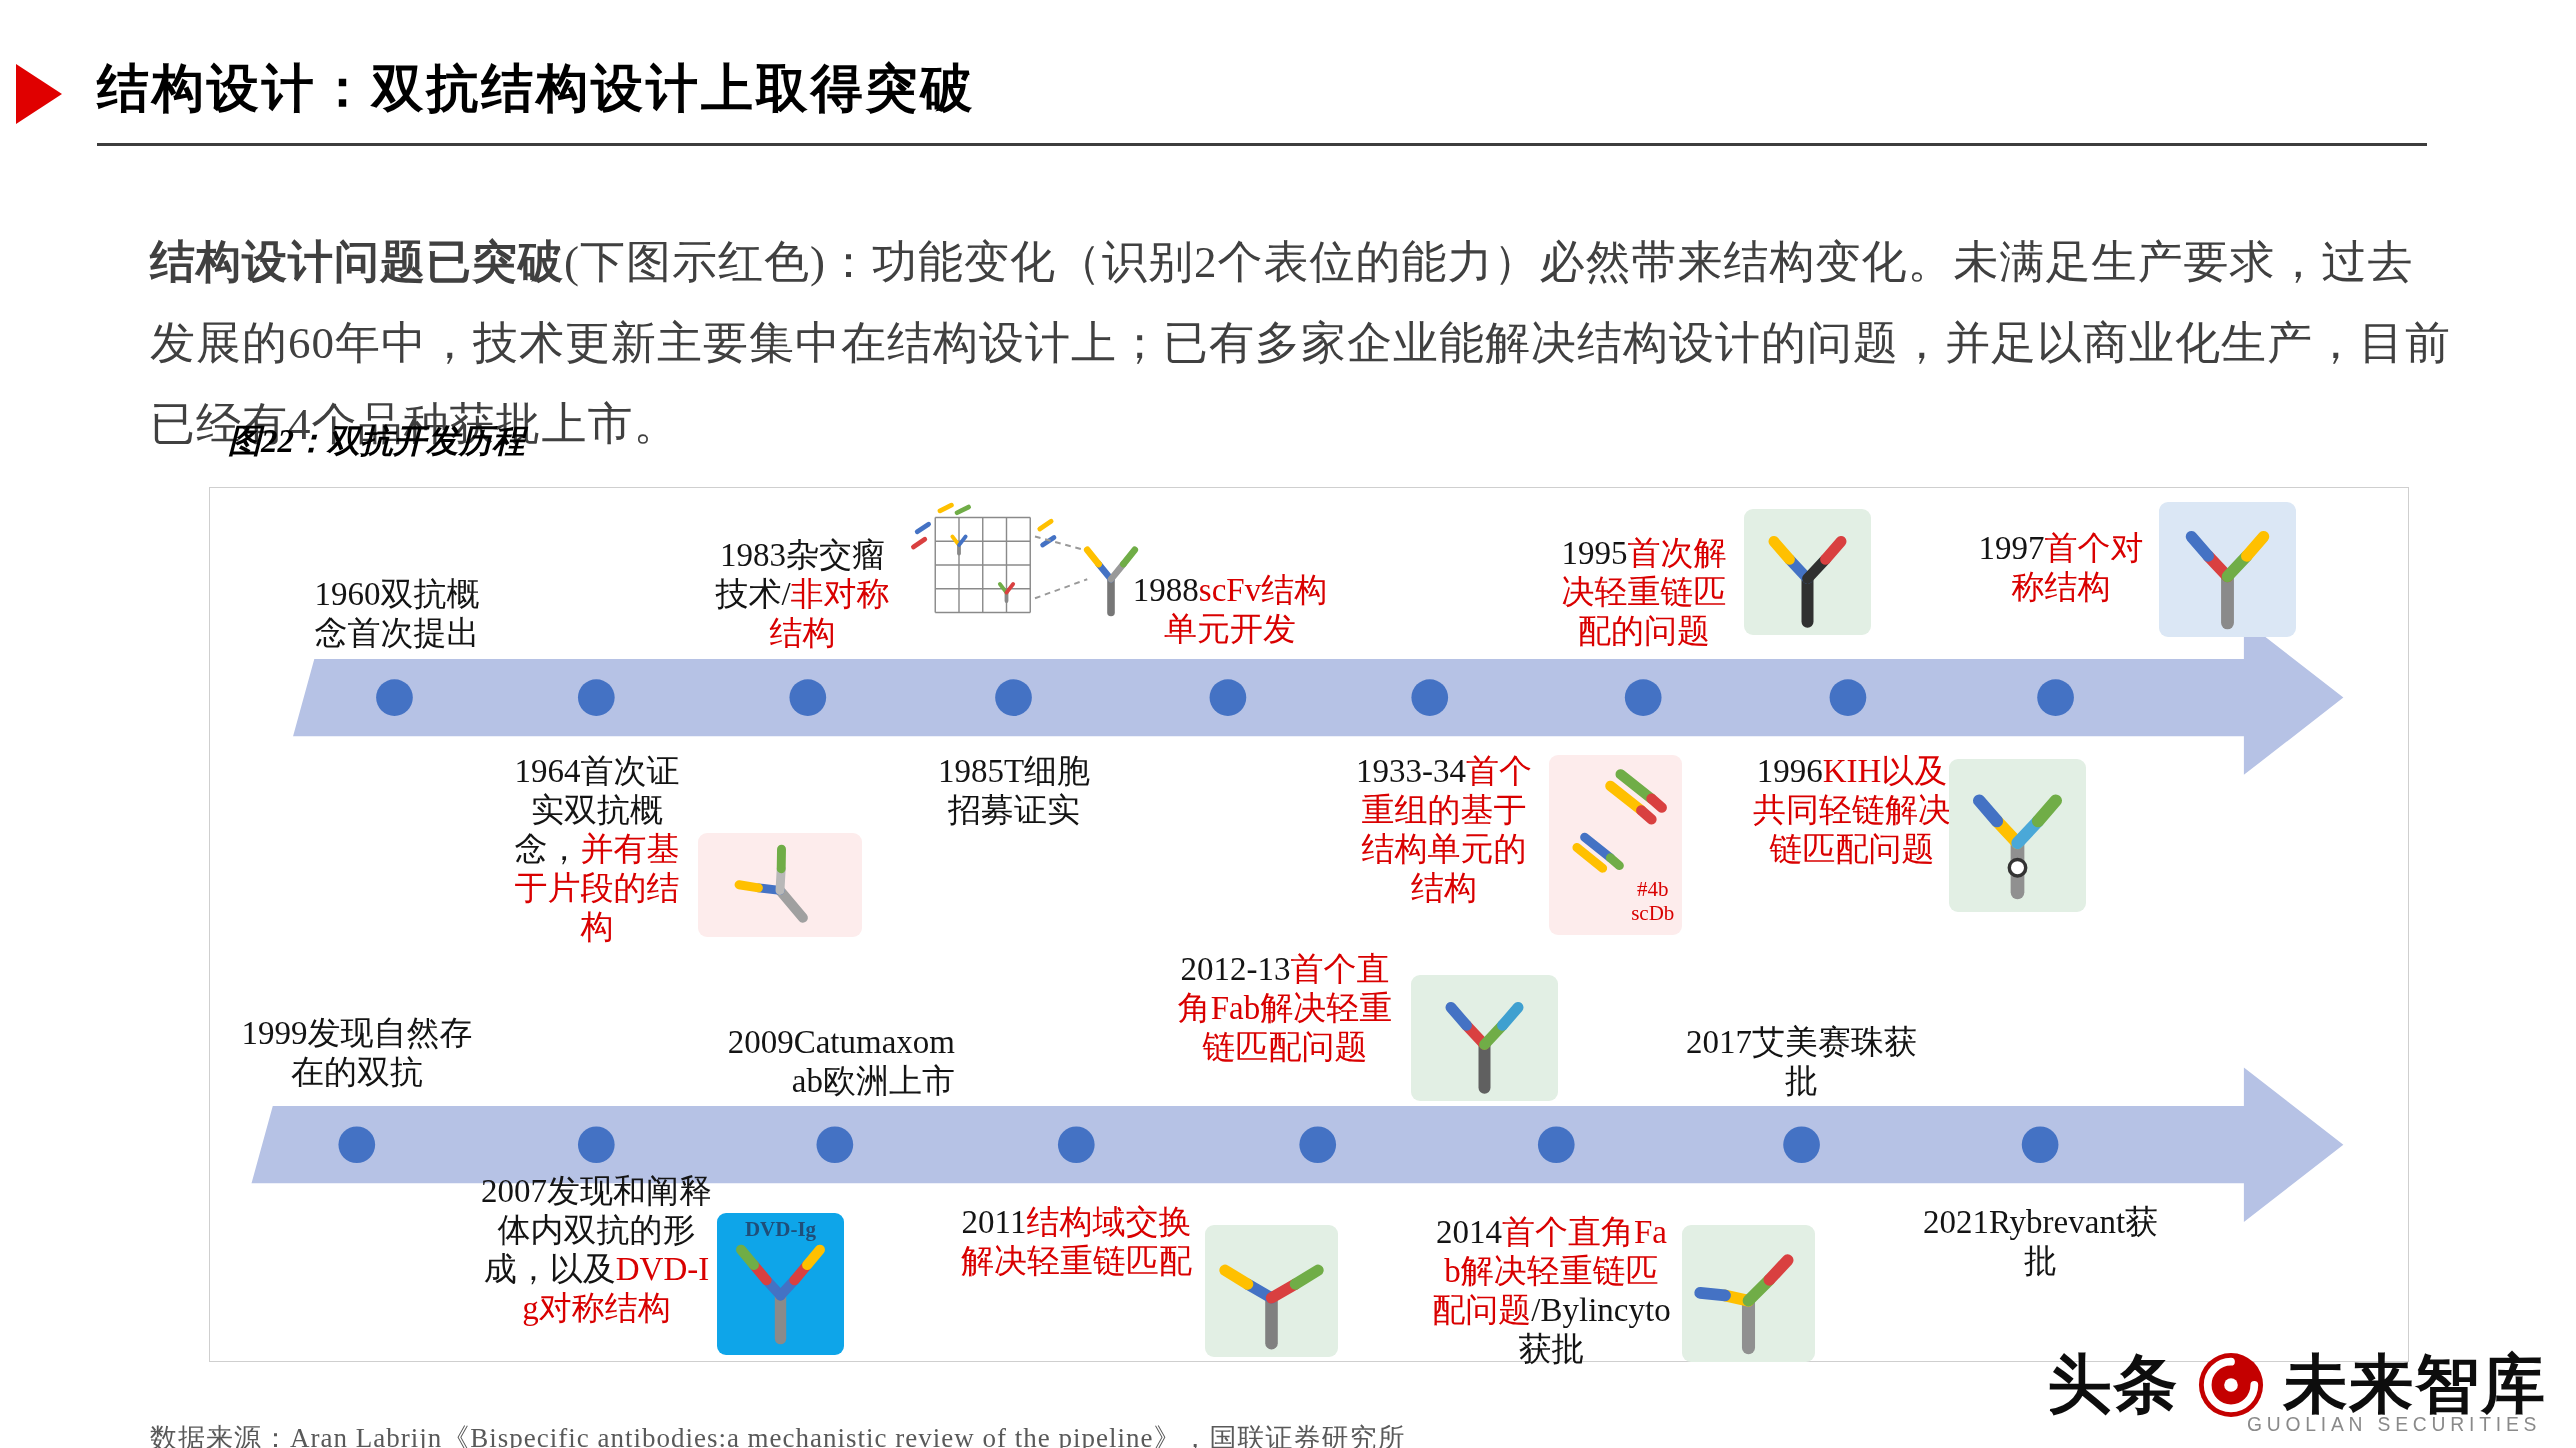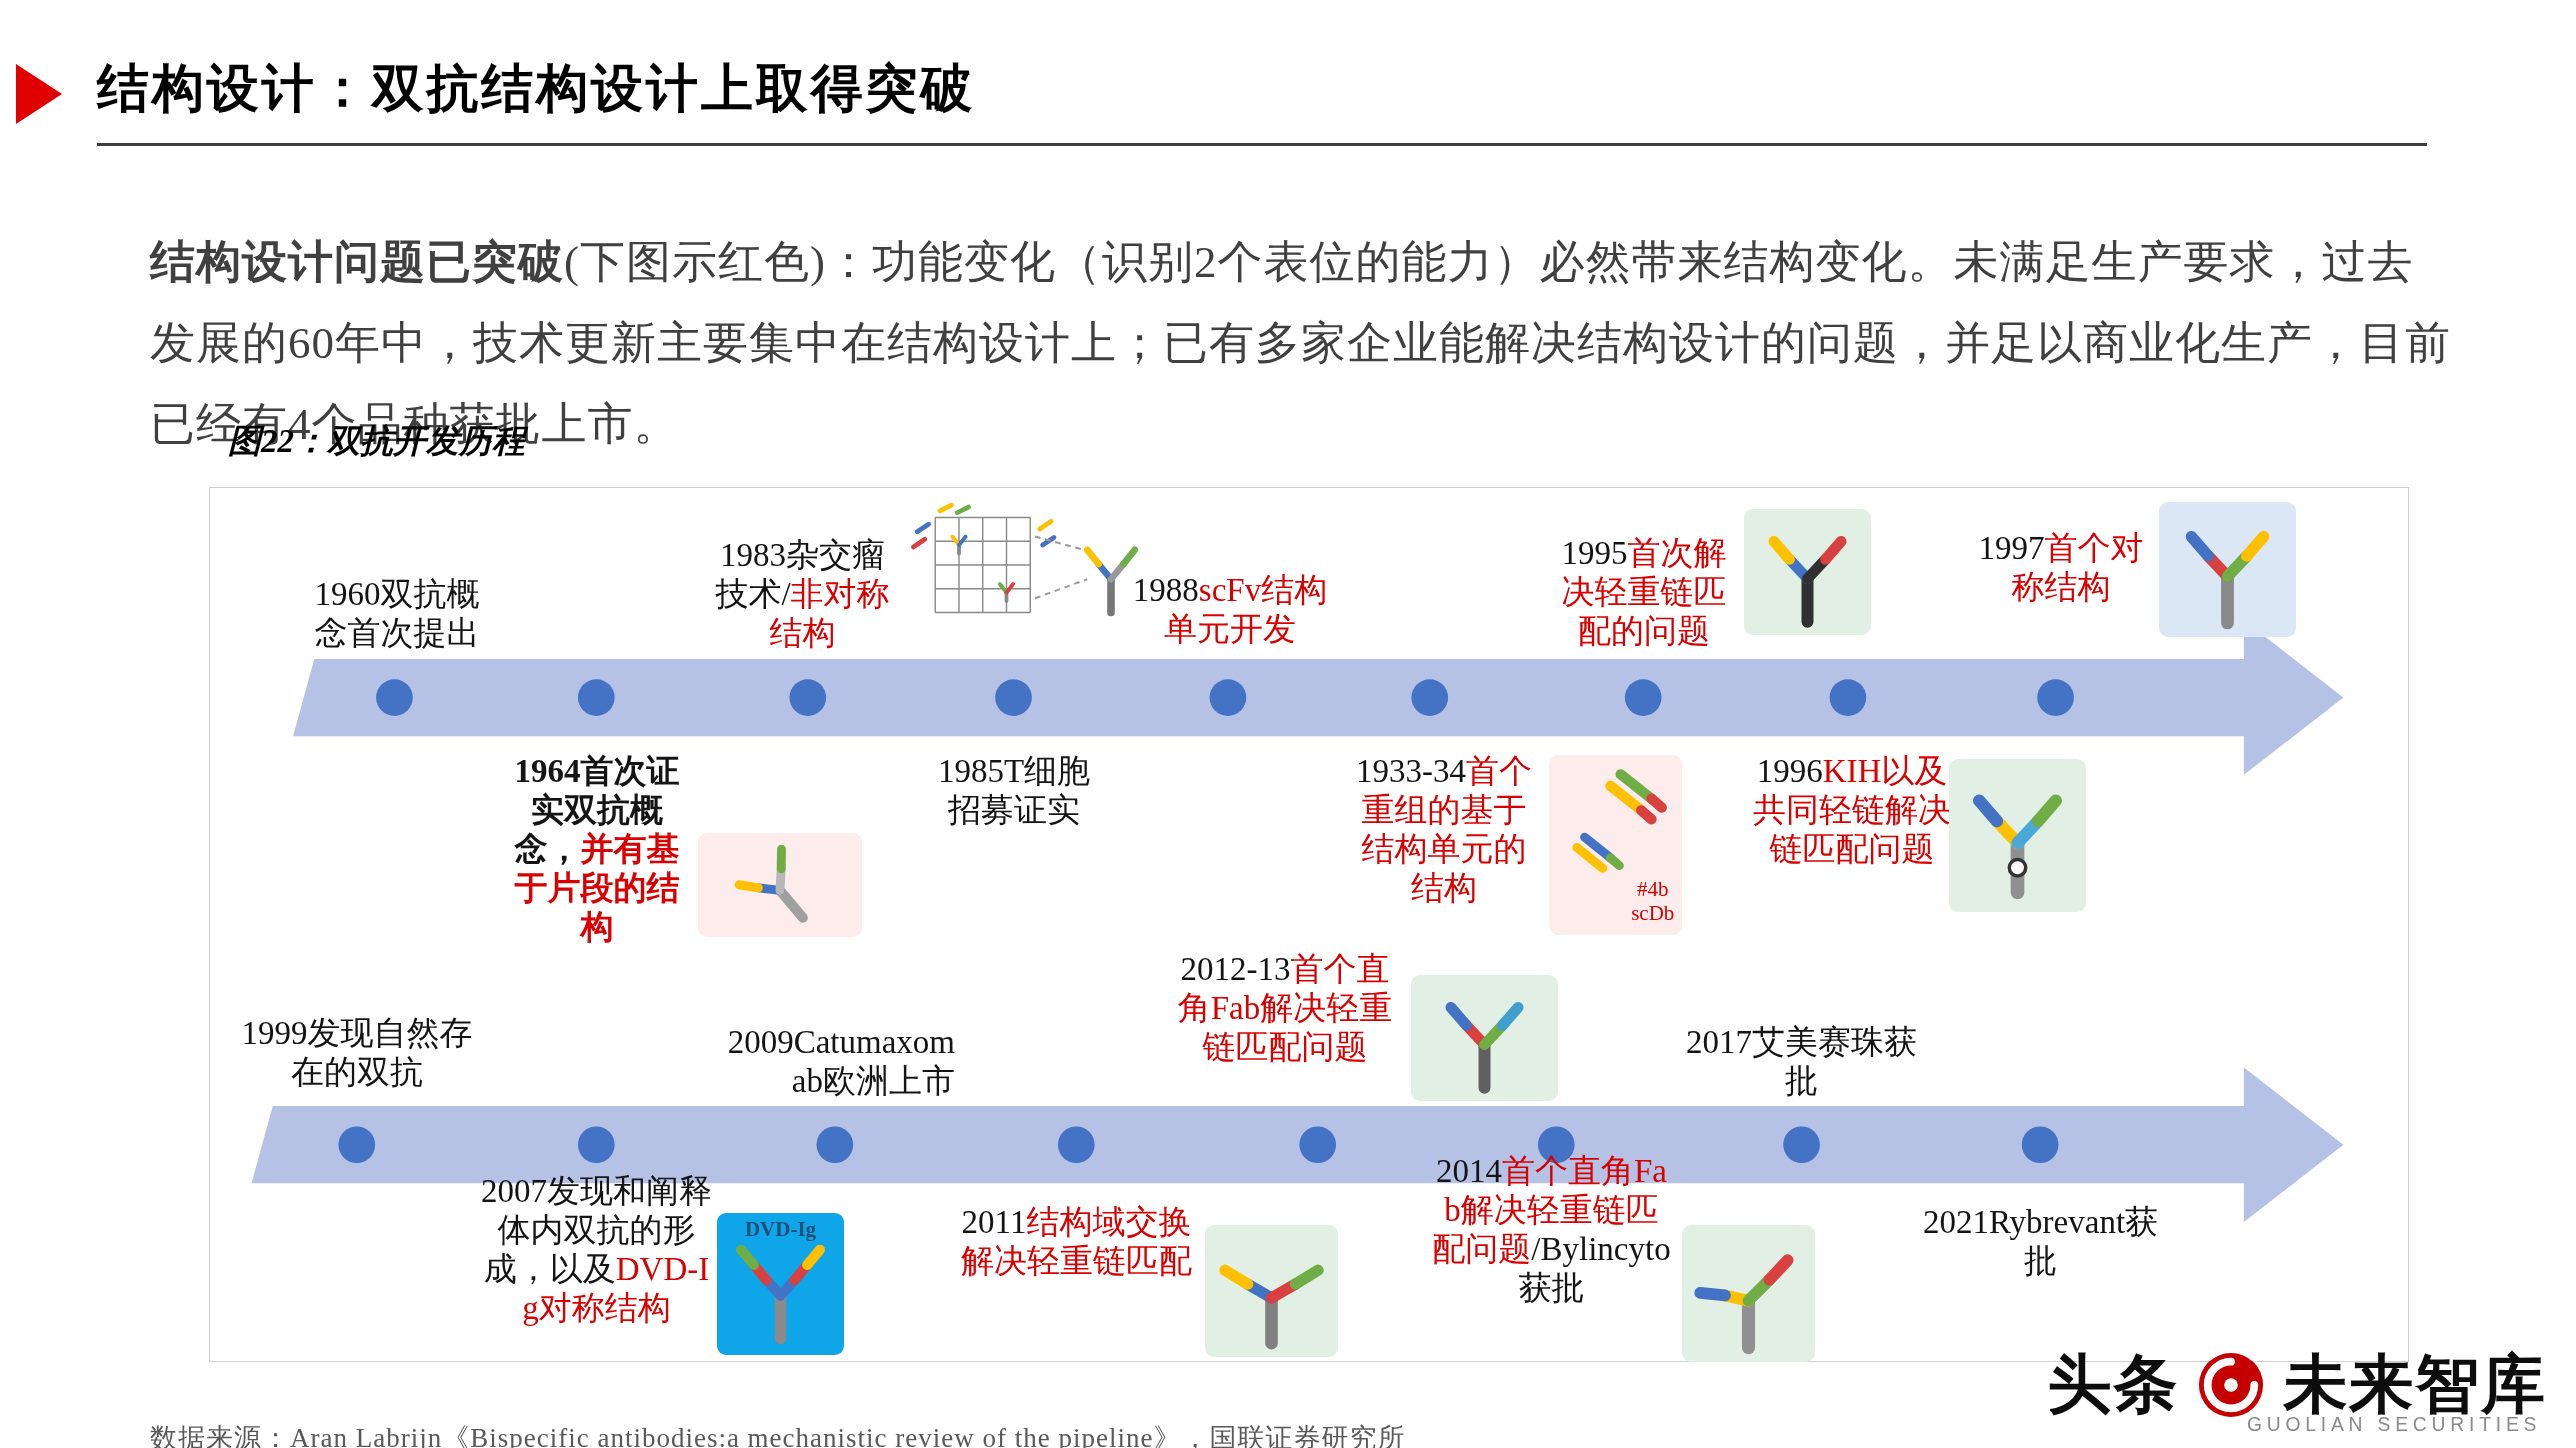--- a/index.html
+++ b/index.html
@@ -78,34 +78,34 @@
       <circle cx="152" cy="680" r="19" fill="#4472c4"></circle>
       <circle cx="400" cy="680" r="19" fill="#4472c4"></circle>
       <circle cx="647" cy="680" r="19" fill="#4472c4"></circle>
       <circle cx="897" cy="680" r="19" fill="#4472c4"></circle>
       <circle cx="1147" cy="680" r="19" fill="#4472c4"></circle>
       <circle cx="1394" cy="680" r="19" fill="#4472c4"></circle>
       <circle cx="1648" cy="680" r="19" fill="#4472c4"></circle>
       <circle cx="1895" cy="680" r="19" fill="#4472c4"></circle>
     </svg>
     <div class="ms" style="left: 95px; top: 87px; width: 184px;"><span>1960双抗概念首次提出</span></div>
-    <div class="ms" style="left: 295px; top: 264px; width: 184px; font-weight: bold;"><span>1964首次证实双抗概念，</span><span class="rd" style="color: rgb(217, 0, 0);">并有基于片段的结构</span></div>
+    <div class="ms" style="left: 295px; top: 264px; width: 184px;"><span>1964首次证实双抗概念，</span><span class="rd" style="color: rgb(217, 0, 0);">并有基于片段的结构</span></div>
     <div class="ms" style="left: 498px; top: 48px; width: 189px;"><span>1983杂交瘤技术/</span><span class="rd" style="color: rgb(217, 0, 0);">非对称结构</span></div>
     <div class="ms" style="left: 712px; top: 264px; width: 184px;"><span>1985T细胞招募证实</span></div>
     <div class="ms" style="left: 921px; top: 83px; width: 198px;"><span>1988</span><span class="rd" style="color: rgb(217, 0, 0);">scFv结构单元开发</span></div>
     <div class="ms" style="left: 1142px; top: 264px; width: 184px;"><span>1933-34</span><span class="rd" style="color: rgb(217, 0, 0);">首个重组的基于结构单元的结构</span></div>
     <div class="ms" style="left: 1342px; top: 46px; width: 184px;"><span>1995</span><span class="rd" style="color: rgb(217, 0, 0);">首次解决轻重链匹配的问题</span></div>
     <div class="ms" style="left: 1543px; top: 264px; width: 198px;"><span>1996</span><span class="rd" style="color: rgb(217, 0, 0);">KIH以及共同轻链解决链匹配问题</span></div>
     <div class="ms" style="left: 1759px; top: 41px; width: 184px;"><span>1997</span><span class="rd" style="color: rgb(217, 0, 0);">首个对称结构</span></div>
     <div class="ms" style="left: 28.5px; top: 526px; width: 237px;"><span>1999发现自然存在的双抗</span></div>
     <div class="ms" style="left: 268px; top: 684px; width: 237px;"><span>2007发现和阐释体内双抗的形成，以及</span><span class="rd" style="color: rgb(217, 0, 0);">DVD-Ig对称结构</span></div>
     <div class="ms" style="left: 504px; top: 535px; width: 241px; text-align: right;"><span>2009Catumaxomab欧洲上市</span></div>
     <div class="ms" style="left: 746px; top: 715px; width: 241px;"><span>2011</span><span class="rd" style="color: rgb(217, 0, 0);">结构域交换解决轻重链匹配</span></div>
     <div class="ms" style="left: 959px; top: 462px; width: 232px;"><span>2012-13</span><span class="rd" style="color: rgb(217, 0, 0);">首个直角Fab解决轻重链匹配问题</span></div>
-    <div class="ms" style="left: 1221px; top: 664px; width: 241px;"><span>2014</span><span class="rd" style="color: rgb(217, 0, 0);">首个直角Fab解决轻重链匹配问题</span><span>/Bylincyto获批</span></div>
+    <div class="ms" style="left: 1221px; top: 725px; width: 241px;"><span>2014</span><span class="rd" style="color: rgb(217, 0, 0);">首个直角Fab解决轻重链匹配问题</span><span>/Bylincyto获批</span></div>
     <div class="ms" style="left: 1471px; top: 535px; width: 241px;"><span>2017艾美赛珠获批</span></div>
     <div class="ms" style="left: 1705px; top: 715px; width: 251px;"><span>2021Rybrevant获批</span></div>
     <div class="imgbox" style="left: 692px; top: 13.5px; width: 247px; height: 145px;">
       <svg viewBox="0 0 260 150" preserveAspectRatio="xMidYMid meet">
         <path d="M35 15 V115" stroke="#8a8a8a" stroke-width="1.5"></path>
         <path d="M35 15 H135" stroke="#8a8a8a" stroke-width="1.5"></path>
         <path d="M60 15 V115" stroke="#8a8a8a" stroke-width="1.5"></path>
         <path d="M35 40 H135" stroke="#8a8a8a" stroke-width="1.5"></path>
         <path d="M85 15 V115" stroke="#8a8a8a" stroke-width="1.5"></path>
         <path d="M35 65 H135" stroke="#8a8a8a" stroke-width="1.5"></path>

